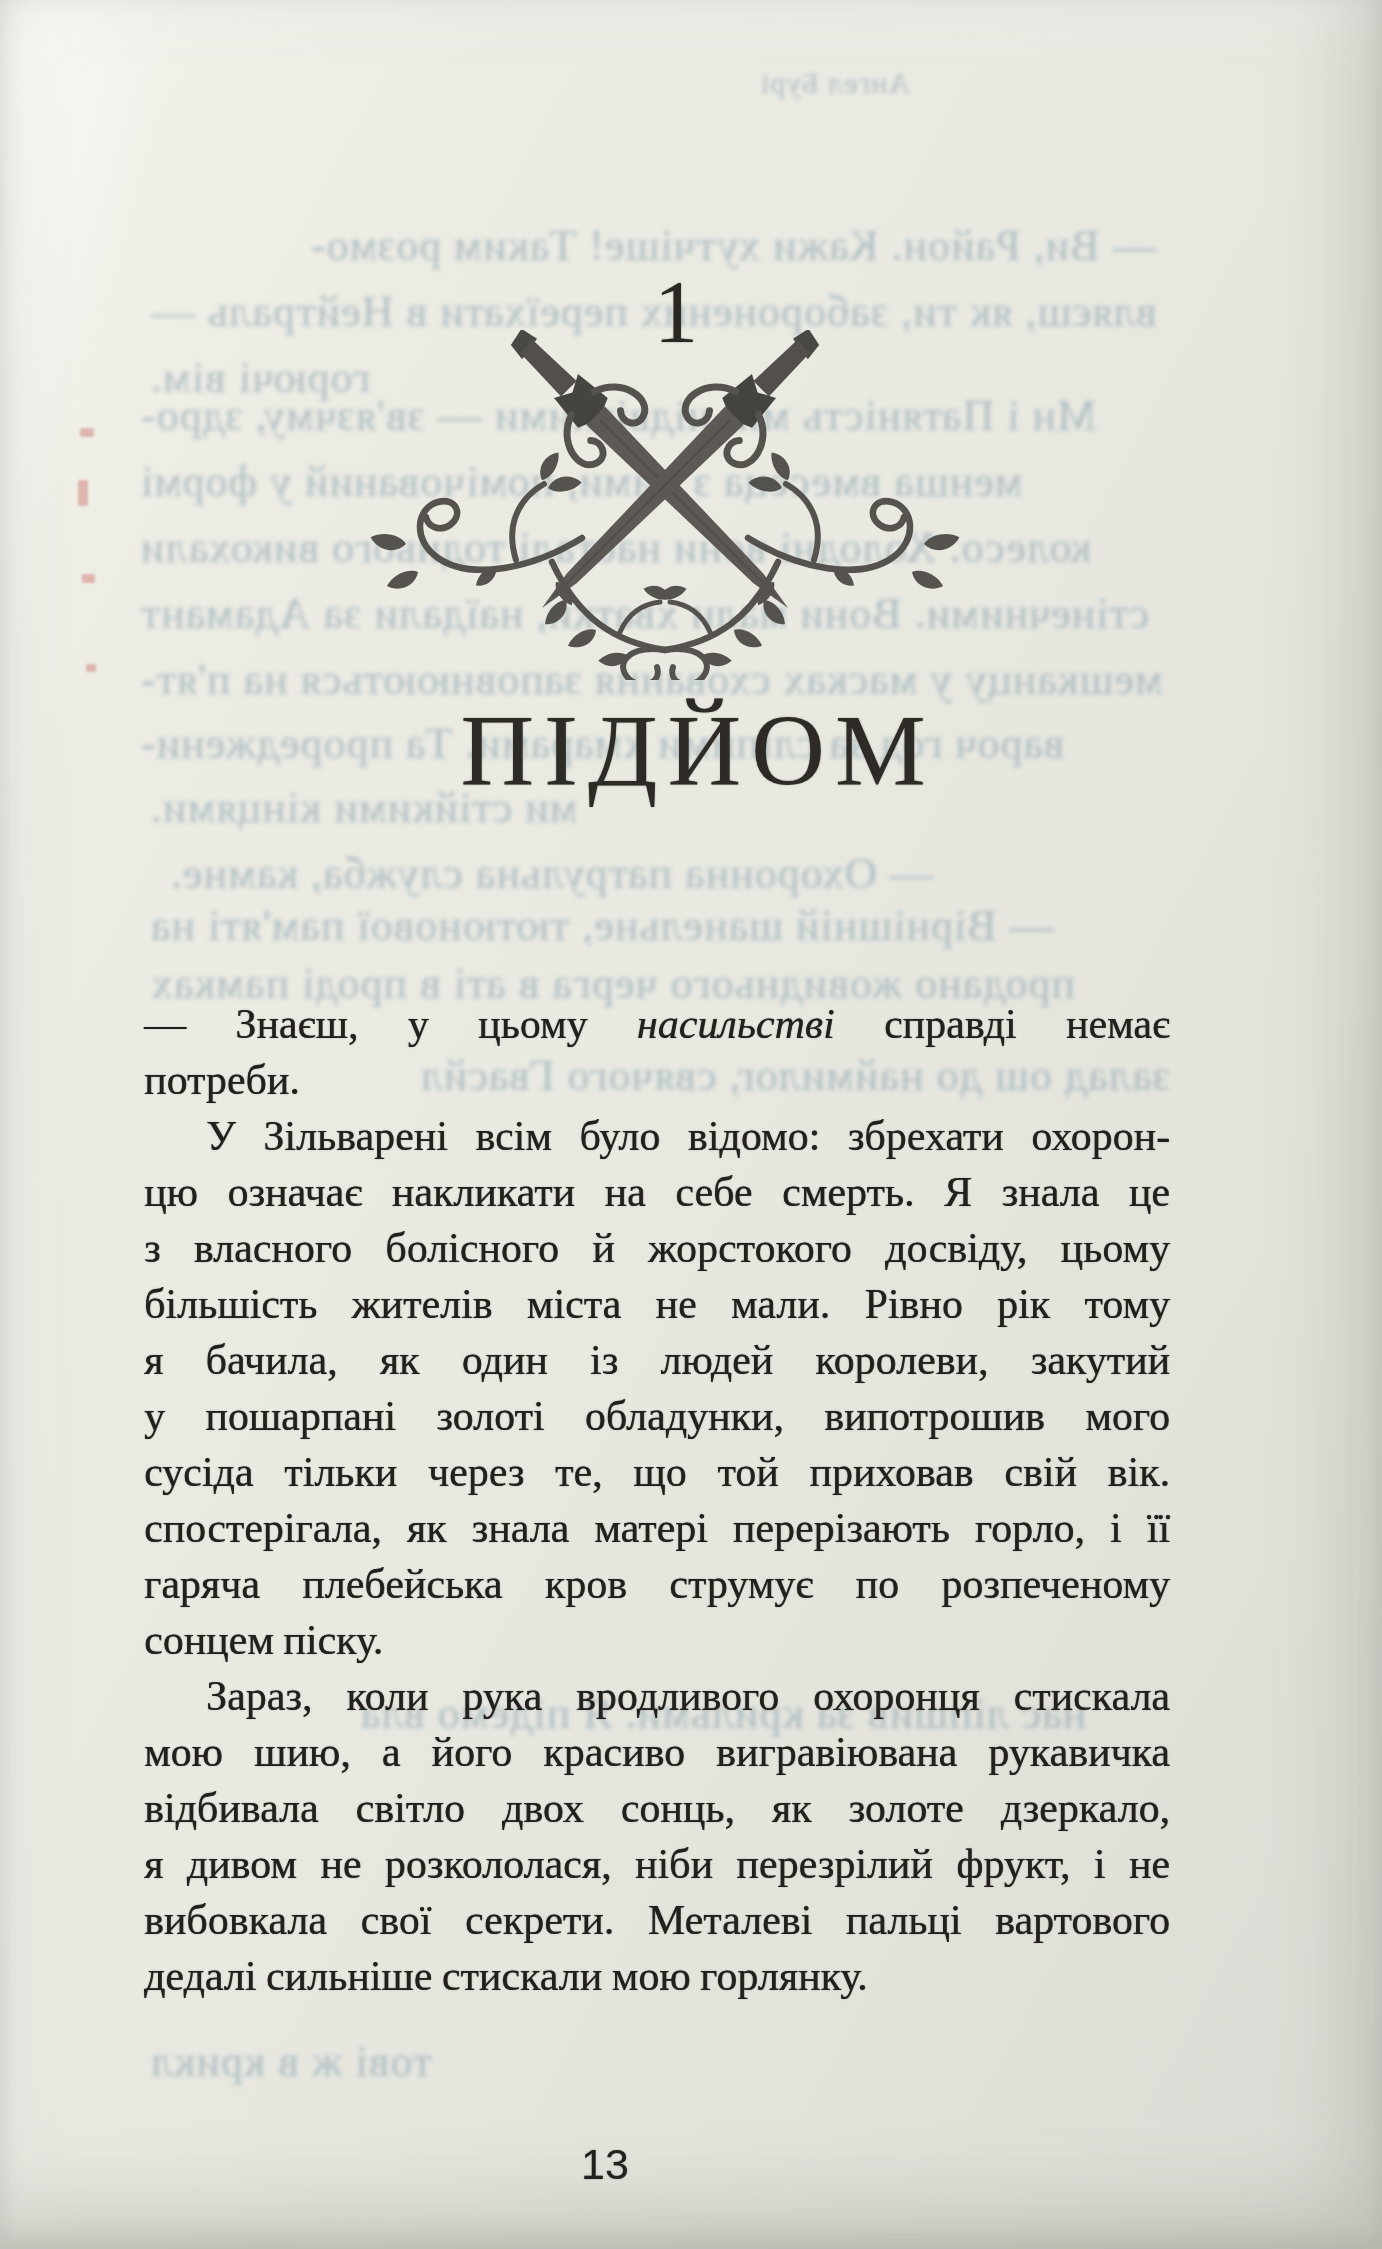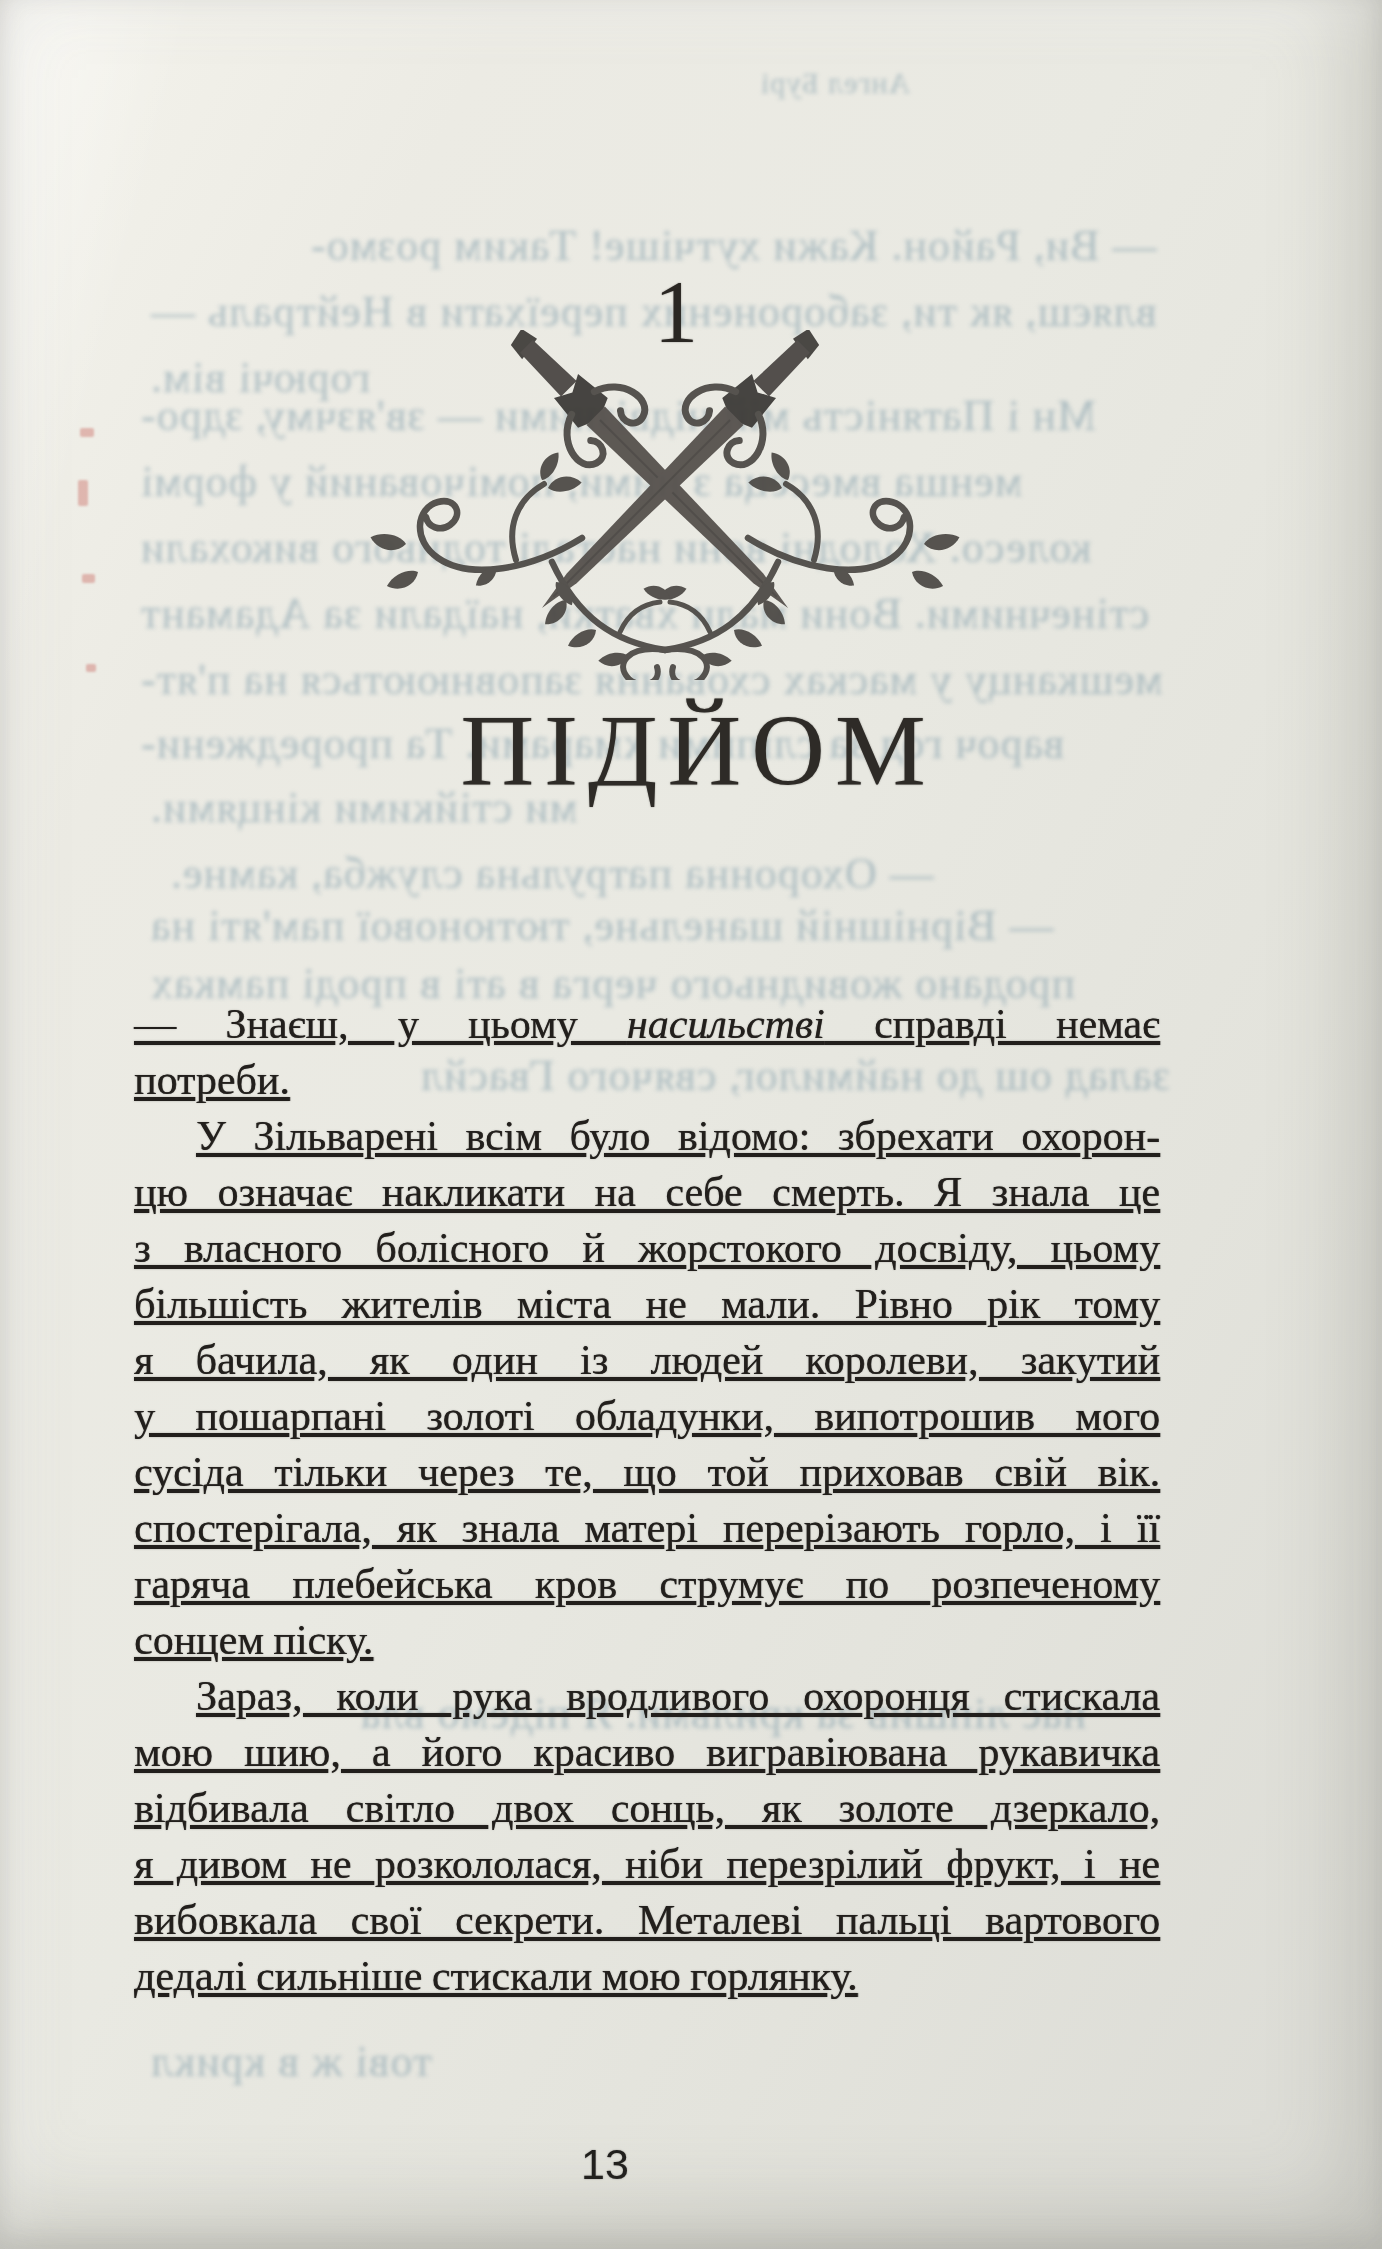--- a/index.html
+++ b/index.html
@@ -53,25 +53,24 @@
     text-align:center;
     font-size:102px;font-weight:400;line-height:1;
     letter-spacing:10px;
     color:#2e2b27;
     text-shadow:0 0 1.5px rgba(46,43,39,.55);
     padding-left:33px;
   }
   
   .body{
     position:absolute;z-index:3;
-    left:134px;top:996px;width:1026px;
+    left:144px;top:996px;width:1026px;
     font-size:42px;
     color:#221f1c;
     word-spacing:-1px;
-    text-decoration:underline;
   }
   .line{
     height:56px;line-height:56px;
     text-align:justify;text-align-last:justify;
     text-shadow:.4px 0 0 rgba(34,31,28,.75), 0 0 2px rgba(34,31,28,.28);
   }
   .line.last{text-align:center;text-align-last:left;white-space:nowrap;}
   .line.indent{padding-left:62px;}
   .line .italic{font-style:italic;}
   

